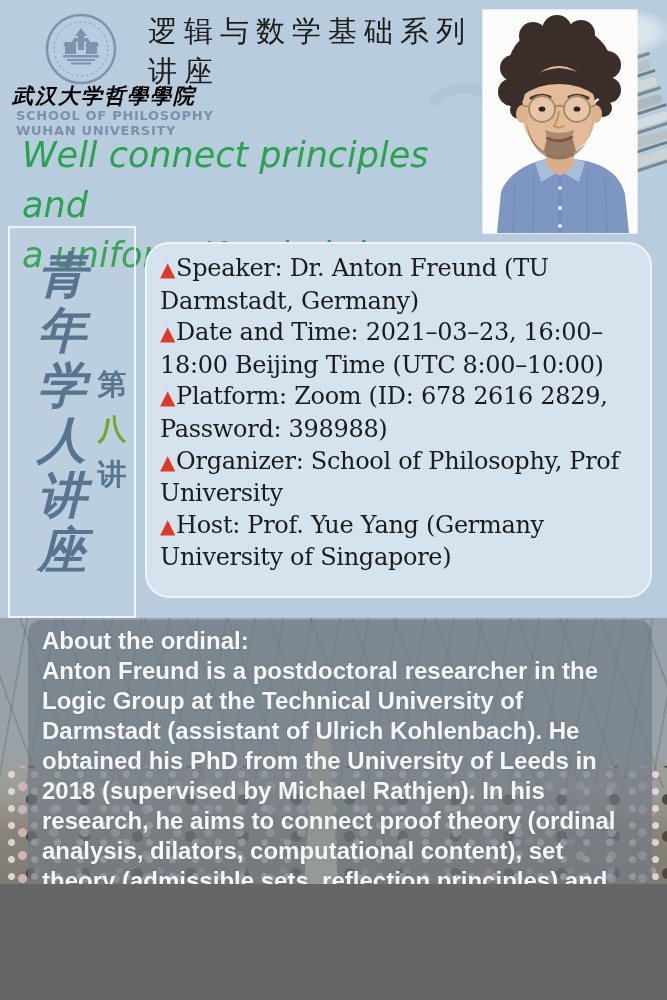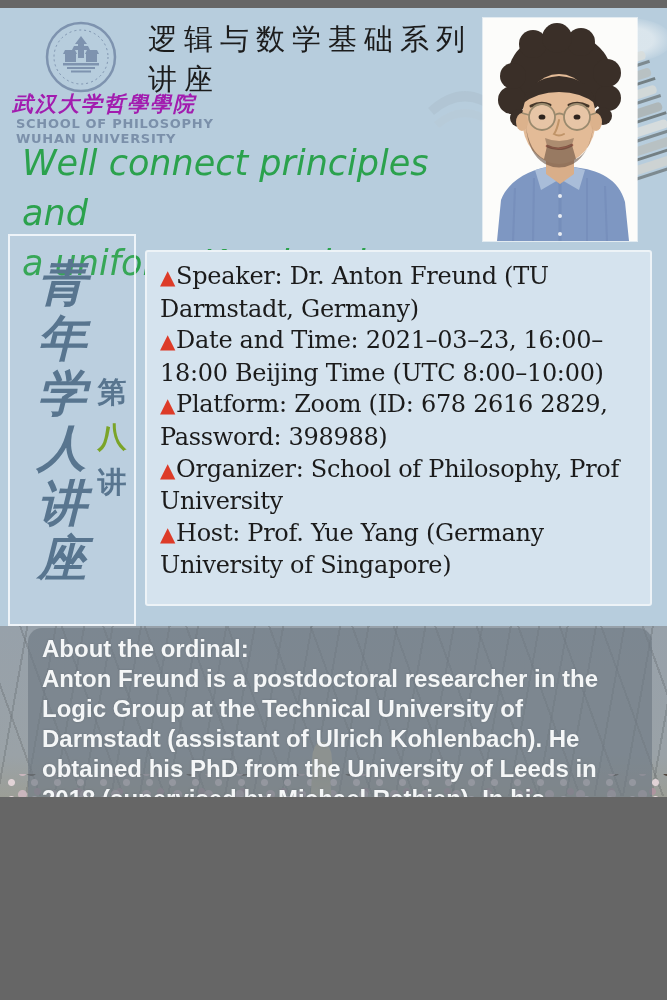--- a/index.html
+++ b/index.html
@@ -1,54 +1,54 @@
 <!DOCTYPE html>
 <html><head>
 <meta charset="utf-8">
 <style>
   * { margin:0; padding:0; box-sizing:border-box; }
   body { background:#666; font-family:"DejaVu Sans", sans-serif; }
   .poster {
-    position:relative; width:667px; height:789px; margin:8px auto;
+    position:relative; width:667px; height:884px; margin:0 auto;
     background:#b7cddd; overflow:hidden;
   }
   
   .cloud-deco { position:absolute; left:586px; top:10px; width:86px; height:44px;
     background:radial-gradient(ellipse at center, rgba(222,232,238,.9) 0 40%, rgba(222,232,238,0) 75%);
     border-radius:50%; }
   .eave-right { position:absolute; left:604px; top:40px; width:64px; height:150px; opacity:.92; }
   .eave-left  { position:absolute; left:424px; top:58px; width:82px; height:70px; opacity:.42; }
   
   .series-title { position:absolute; left:148px; top:12px; width:330px;
     font-size:29px; letter-spacing:7px; color:#1c1c1c; font-weight:500; }
   .seal { position:absolute; left:44px; top:12px; width:74px; height:74px; }
   .school-cn { position:absolute; left:12px; top:82px; width:200px;
     font-family:"DejaVu Serif", serif; font-weight:bold; font-style:italic;
-    font-size:21px; letter-spacing:2px; color:#a21caf; }
+    font-size:21px; letter-spacing:2px; color:#000000; }
   .school-en { position:absolute; left:16px; top:108px; width:220px;
     font-size:13px; font-weight:bold; letter-spacing:.7px; color:#7b90aa; }
   
   .lecture-title { position:absolute; left:22px; top:130px; width:475px;
     font-style:italic; font-size:35px; line-height:50px; color:#2ba24d; }
   
   .photo { position:absolute; left:483px; top:10px; width:154px; height:223px;
     background:#fcfcfa; box-shadow:0 0 0 1px rgba(255,255,255,.6); }
   
   .side-panel { position:absolute; left:8px; top:226px; width:128px; height:392px;
     border:2px solid rgba(251,253,255,.8); background:rgba(255,255,255,.06); }
   .v-name { position:absolute; left:12px; top:20px; width:80px; text-align:center;
     font-family:"DejaVu Serif", serif; font-weight:bold; font-style:italic;
     font-size:49px; line-height:55px; color:#58758f; }
   .v-no { position:absolute; left:84px; top:134px; width:36px; text-align:center;
     font-family:"DejaVu Serif", serif; font-weight:bold;
     font-size:29px; line-height:45px; color:#58758f; }
   .v-no .green { color:#7ba428; }
   
   .details { position:absolute; left:145px; top:242px; width:507px; height:356px;
-    background:#d5e3ee; border:2px solid #edf3f7; border-radius:3px;
+    background:#d5e3ee; border:2px solid #edf3f7; border-radius:24px;
     padding:9px 10px 8px 13px;
     font-family:"DejaVu Serif", serif; font-size:24px; line-height:31.6px;
     color:#1b1b1b; letter-spacing:-0.3px; overflow:hidden; }
   .details p { margin:0; }
   .tri { color:#dd3b28; font-family:"DejaVu Sans", sans-serif; font-size:20px; padding-right:1px; }
   
   .bottom { position:absolute; left:0; top:618px; width:667px; height:382px;
     background:linear-gradient(180deg,#97a1aa 0%,#9aa2a7 34%,#9c9e96 45%,#89847a 56%,#6b675c 100%); }
   .branches { position:absolute; left:0; top:0; width:667px; height:170px; opacity:.55;
     background:

